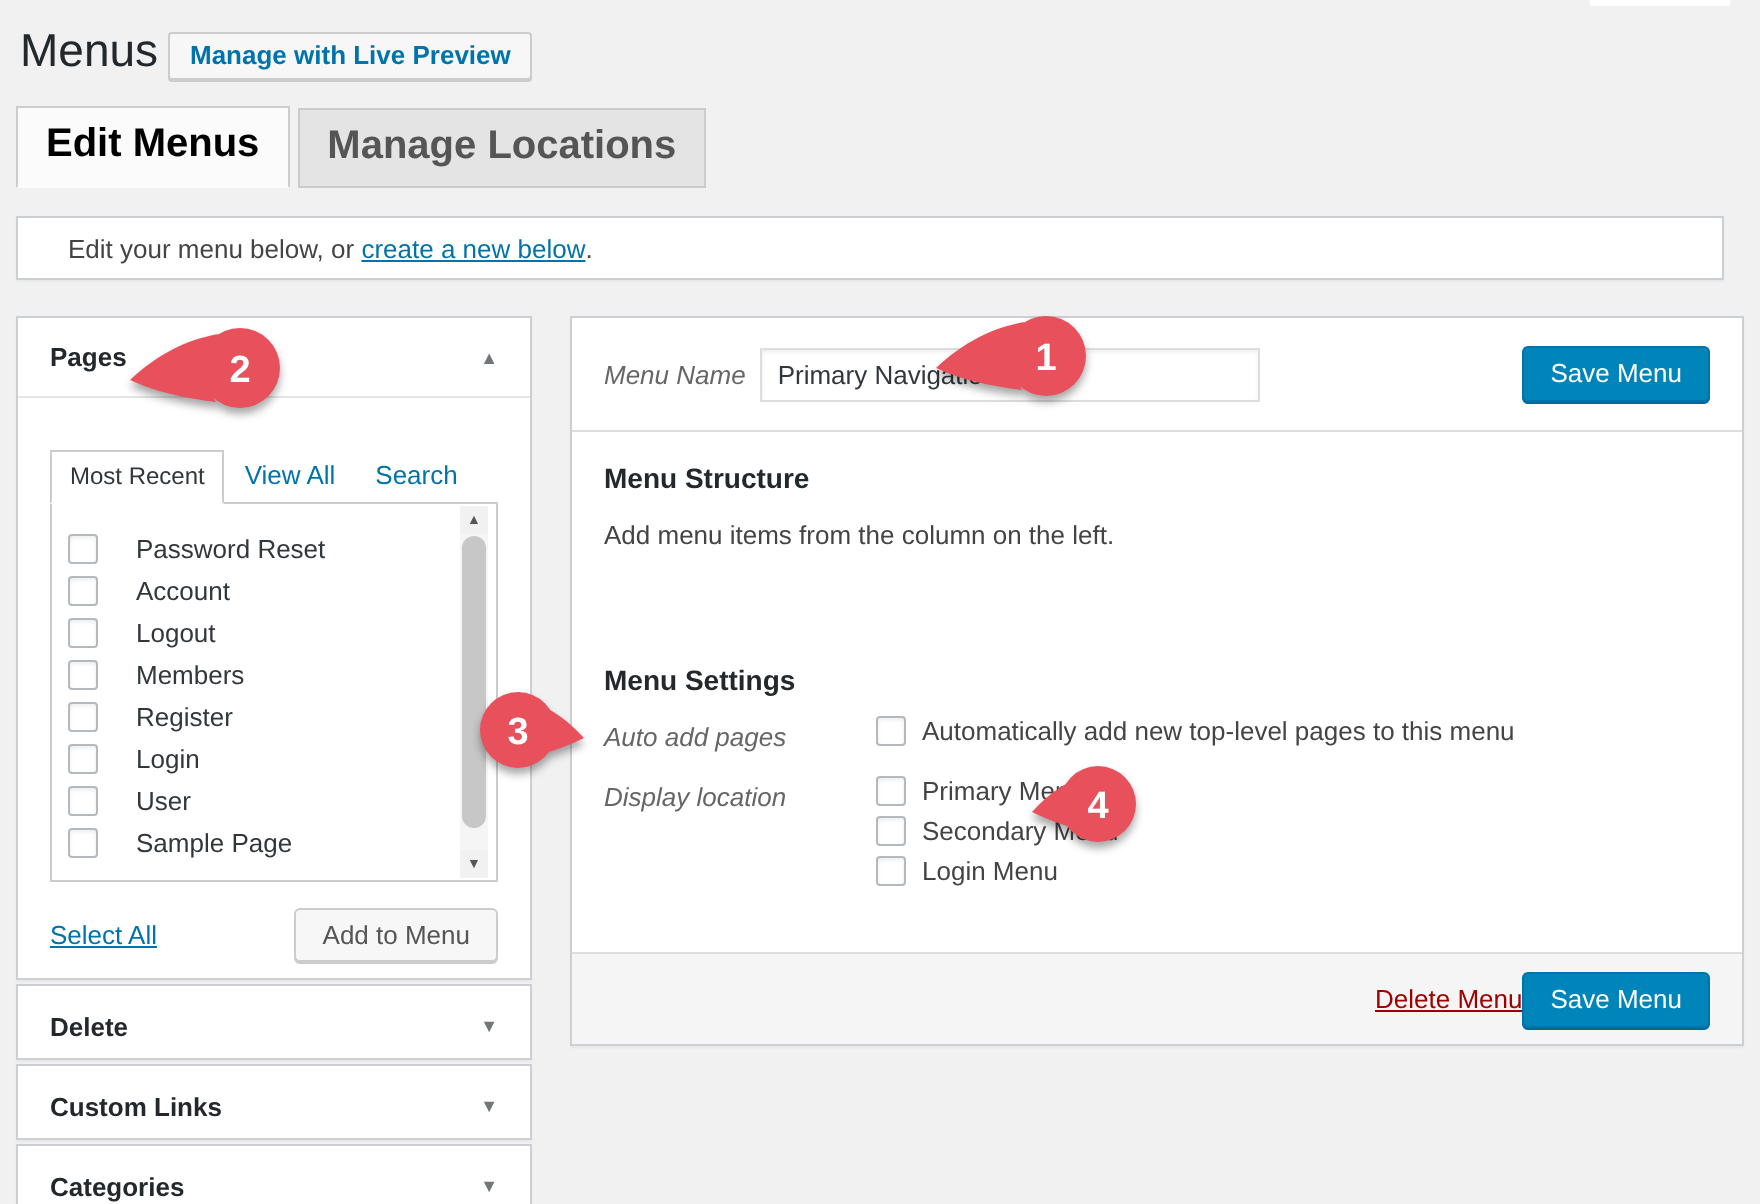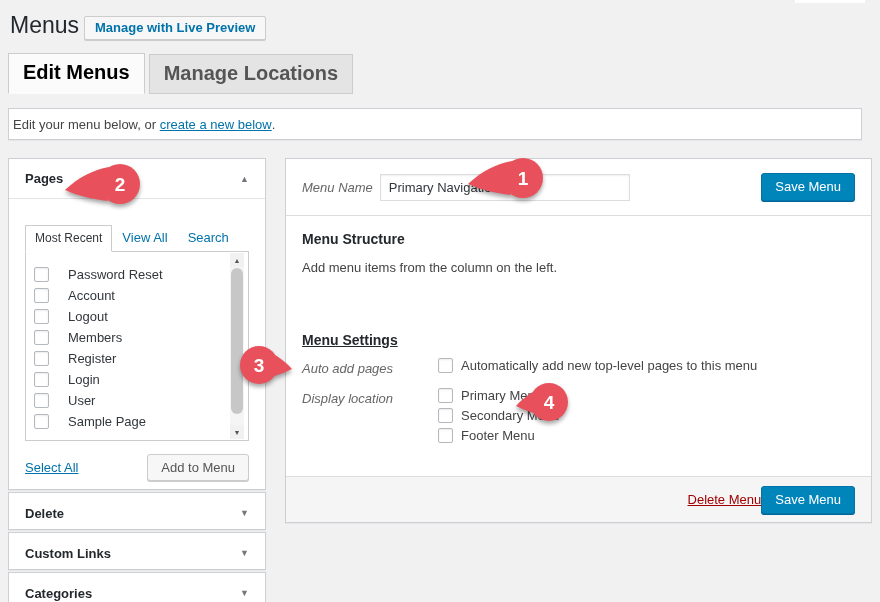--- a/index.html
+++ b/index.html
@@ -15,21 +15,21 @@
     text-decoration:none; box-shadow:0 1px 0 #ccc; cursor:pointer; }
 
   .nav-tabs { position:absolute; left:8px; top:53px; display:flex; align-items:flex-end; }
   .nav-tab { padding:7px 14px 8px; font-size:20px; font-weight:700; text-decoration:none;
     border:1px solid #ccc; margin-right:4px; cursor:pointer; }
   .nav-tab.active { background:#fbfbfb; color:#000; border-bottom-color:#fbfbfb; padding-bottom:9px; }
   .nav-tab.inactive { background:#e4e4e4; color:#555; }
 
   .notice { position:absolute; left:8px; top:108px; width:854px; height:32px; background:#fff;
     border:1px solid #ccd0d4; box-shadow:0 1px 1px rgba(0,0,0,.04);
-    display:flex; align-items:center; padding-left:4px; color:#444; }
+    display:flex; align-items:center; padding-left:25px; color:#444; }
   .notice a { color:#0073aa; text-decoration:underline; cursor:pointer; }
 
   
   .panel { position:absolute; left:8px; width:258px; background:#fff; border:1px solid #ccd0d4;
     box-shadow:0 1px 1px rgba(0,0,0,.04); }
   .panel-pages { top:158px; height:332px; }
   .panel-posts { top:492px; height:38px; }
   .panel-custom { top:532px; height:38px; }
   .panel-categories { top:572px; height:38px; }
   .panel-header { height:40px; display:flex; align-items:center; justify-content:space-between;
@@ -69,21 +69,21 @@
   .menu-name-label { font-style:italic; color:#666; margin-right:7px; }
   .menu-name-input { width:250px; height:27px; border:1px solid #ddd; padding:0 8px; font-size:13px;
     color:#32373c; font-family:inherit; box-shadow:inset 0 1px 2px rgba(0,0,0,.07); }
   .spacer { flex:1; }
   .btn-primary { background:#0085ba; border:1px solid #0073aa; box-shadow:0 1px 0 #006799; color:#fff;
     padding:5px 13px 6px; font-size:13px; font-family:inherit; border-radius:3px; cursor:pointer; }
 
   .section-heading { position:absolute; left:16px; font-size:14px; font-weight:700; color:#23282d; }
   .structure-heading { top:72px; }
   .structure-desc { position:absolute; left:16px; top:101px; font-size:13px; color:#444; }
-  .settings-heading { top:173px;text-decoration:underline; }
+  .settings-heading { top:173px; }
   .setting-label { position:absolute; left:16px; font-style:italic; color:#666; }
   .auto-add-label { top:202px; }
   .display-loc-label { top:232px; }
   .auto-add-row { position:absolute; left:152px; top:199px; }
   .check-row { display:flex; align-items:center; gap:8px; font-size:13px; color:#444; margin-bottom:5px; }
   .loc-rows { position:absolute; left:152px; top:229px; }
 
   .panel-footer { position:absolute; left:0; right:0; bottom:0; height:46px; background:#f5f5f5;
     border-top:1px solid #ddd; display:flex; align-items:center; justify-content:flex-end; padding:0 16px; }
   .delete-link { color:#a00000; font-size:13px; text-decoration:underline; cursor:pointer; }
@@ -216,21 +216,21 @@
       <label class="check-row">
         <input type="checkbox" style="">
         <span>Primary Menu</span>
       </label>
       <label class="check-row">
         <input type="checkbox" style="">
         <span>Secondary Menu</span>
       </label>
       <label class="check-row">
         <input type="checkbox" style="">
-        <span>Footer Menu</span>
+        <span>Login Menu</span>
       </label>
     </div>
 
     <div class="panel-footer">
       <a class="delete-link">Delete Menu</a>
       <button class="btn-primary">Save Menu</button>
     </div>
   </div>
 
   <svg class="callout" style="left:466px; top:157px;" width="80" height="44" viewBox="0 0 80 44">

